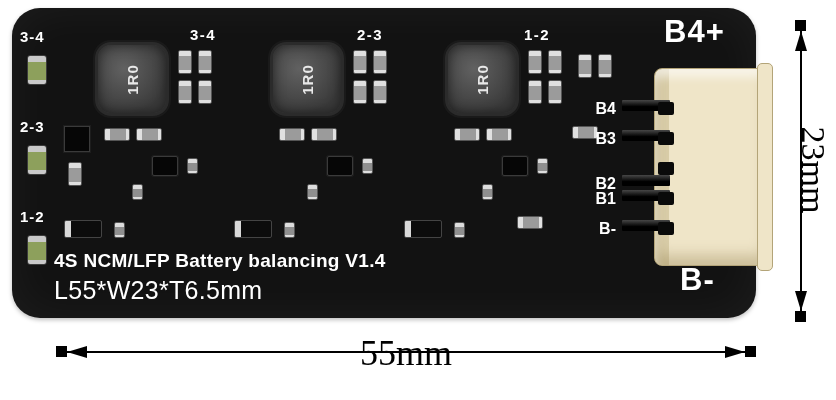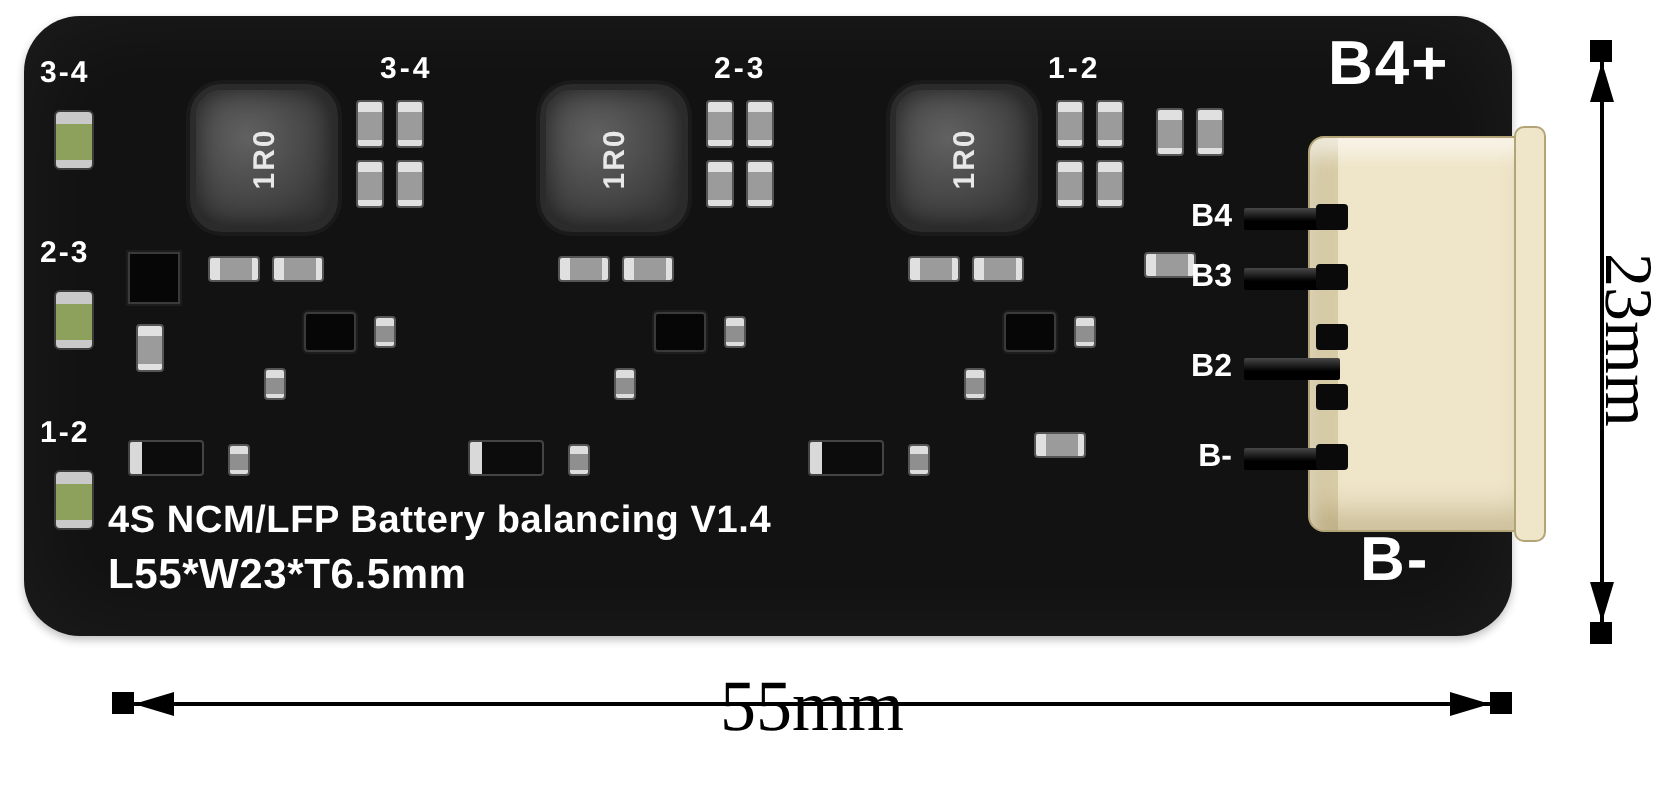--- a/index.html
+++ b/index.html
@@ -41,21 +41,21 @@
       background:linear-gradient(to bottom,#ddd 0 4px,#8f8f8f 4px 12px,#ddd 12px)}
   .ic{width:26px;height:20px;background:#060606;border:1px solid #3a3a3a;
       border-radius:2px;box-shadow:0 0 0 1px #1d1d1d}
   .ic2{width:26px;height:26px;background:#060606;border:1px solid #3a3a3a;
        box-shadow:0 0 0 1px #1d1d1d}
   .diode{width:38px;height:18px;border:1px solid #444;border-radius:2px;
          background:linear-gradient(to right,#d9d9d9 0 6px,#0c0c0c 6px)}
   .slot{width:16px;height:13px;background:#0a0a0a;border-radius:2px;z-index:3}
 
   
-  .pin-row{position:absolute;left:574px;display:flex;align-items:center;gap:6px;z-index:2}
+  .pin-row{position:absolute;left:574px;display:flex;gap:6px;z-index:2}
   .pin-label{width:30px;text-align:right;color:var(--silk);font-weight:bold;font-size:16px}
   .pin-bar{width:48px;height:11px;border-radius:1px;
            background:linear-gradient(to bottom,#474747,#000 60%)}
 
   
   .connector{position:absolute;left:642px;top:60px;width:112px;height:198px;z-index:1;
              background:linear-gradient(to right,#d9cda8 0 14px,var(--conn) 14px);
              border:1px solid #b3a478;border-radius:8px;
              box-shadow:inset 0 8px 10px rgba(255,255,255,.6),
                         inset 0 -10px 14px rgba(140,120,70,.35)}
@@ -63,21 +63,21 @@
                     background:var(--conn);border:1px solid #b3a478;border-radius:5px}
 
   .terminal{position:absolute;color:var(--silk);font-weight:bold;font-size:31px;
             letter-spacing:1px;z-index:2}
   .terminal.pos{left:652px;top:6px}
   .terminal.neg{left:668px;top:254px}
 
   .board-title{position:absolute;left:42px;top:242px;color:var(--silk);
                font-weight:bold;font-size:19px;letter-spacing:.3px}
   .board-size{position:absolute;left:42px;top:268px;color:var(--silk);
-              font-weight:bold;font-size:21px;letter-spacing:.3px}
+              font-weight:normal;font-size:25px;letter-spacing:.3px}
 
   
   .dim-h{position:absolute;left:56px;top:346px;width:700px;height:12px}
   .dim-h .line{position:absolute;left:3px;right:3px;top:5px;height:2px;background:#000}
   .sq{position:absolute;width:11px;height:11px;background:#000}
   .dim-h .sq.l{left:0;top:0}
   .dim-h .sq.r{right:0;top:0}
   .arr-h{position:absolute;width:0;height:0;top:0;
          border-top:6px solid transparent;border-bottom:6px solid transparent}
   .arr-h.left{left:11px;border-right:20px solid #000}
@@ -128,20 +128,24 @@
     <div class="pin-row" style="top:92px">
       <span class="pin-label">B4</span>
       <span class="pin-bar"></span>
     </div>
     <div class="pin-row" style="top:122px">
       <span class="pin-label">B3</span>
       <span class="pin-bar"></span>
     </div>
     <div class="pin-row" style="top:167px">
       <span class="pin-label">B2</span>
+      <span class="pin-bar"></span>
+    </div>
+    <div class="pin-row" style="top:182px">
+      <span class="pin-label">B1</span>
       <span class="pin-bar"></span>
     </div>
     <div class="pin-row" style="top:212px">
       <span class="pin-label">B-</span>
       <span class="pin-bar"></span>
     </div>
 
     <div class="connector"></div>
 
     <div class="terminal pos">B4+</div>

